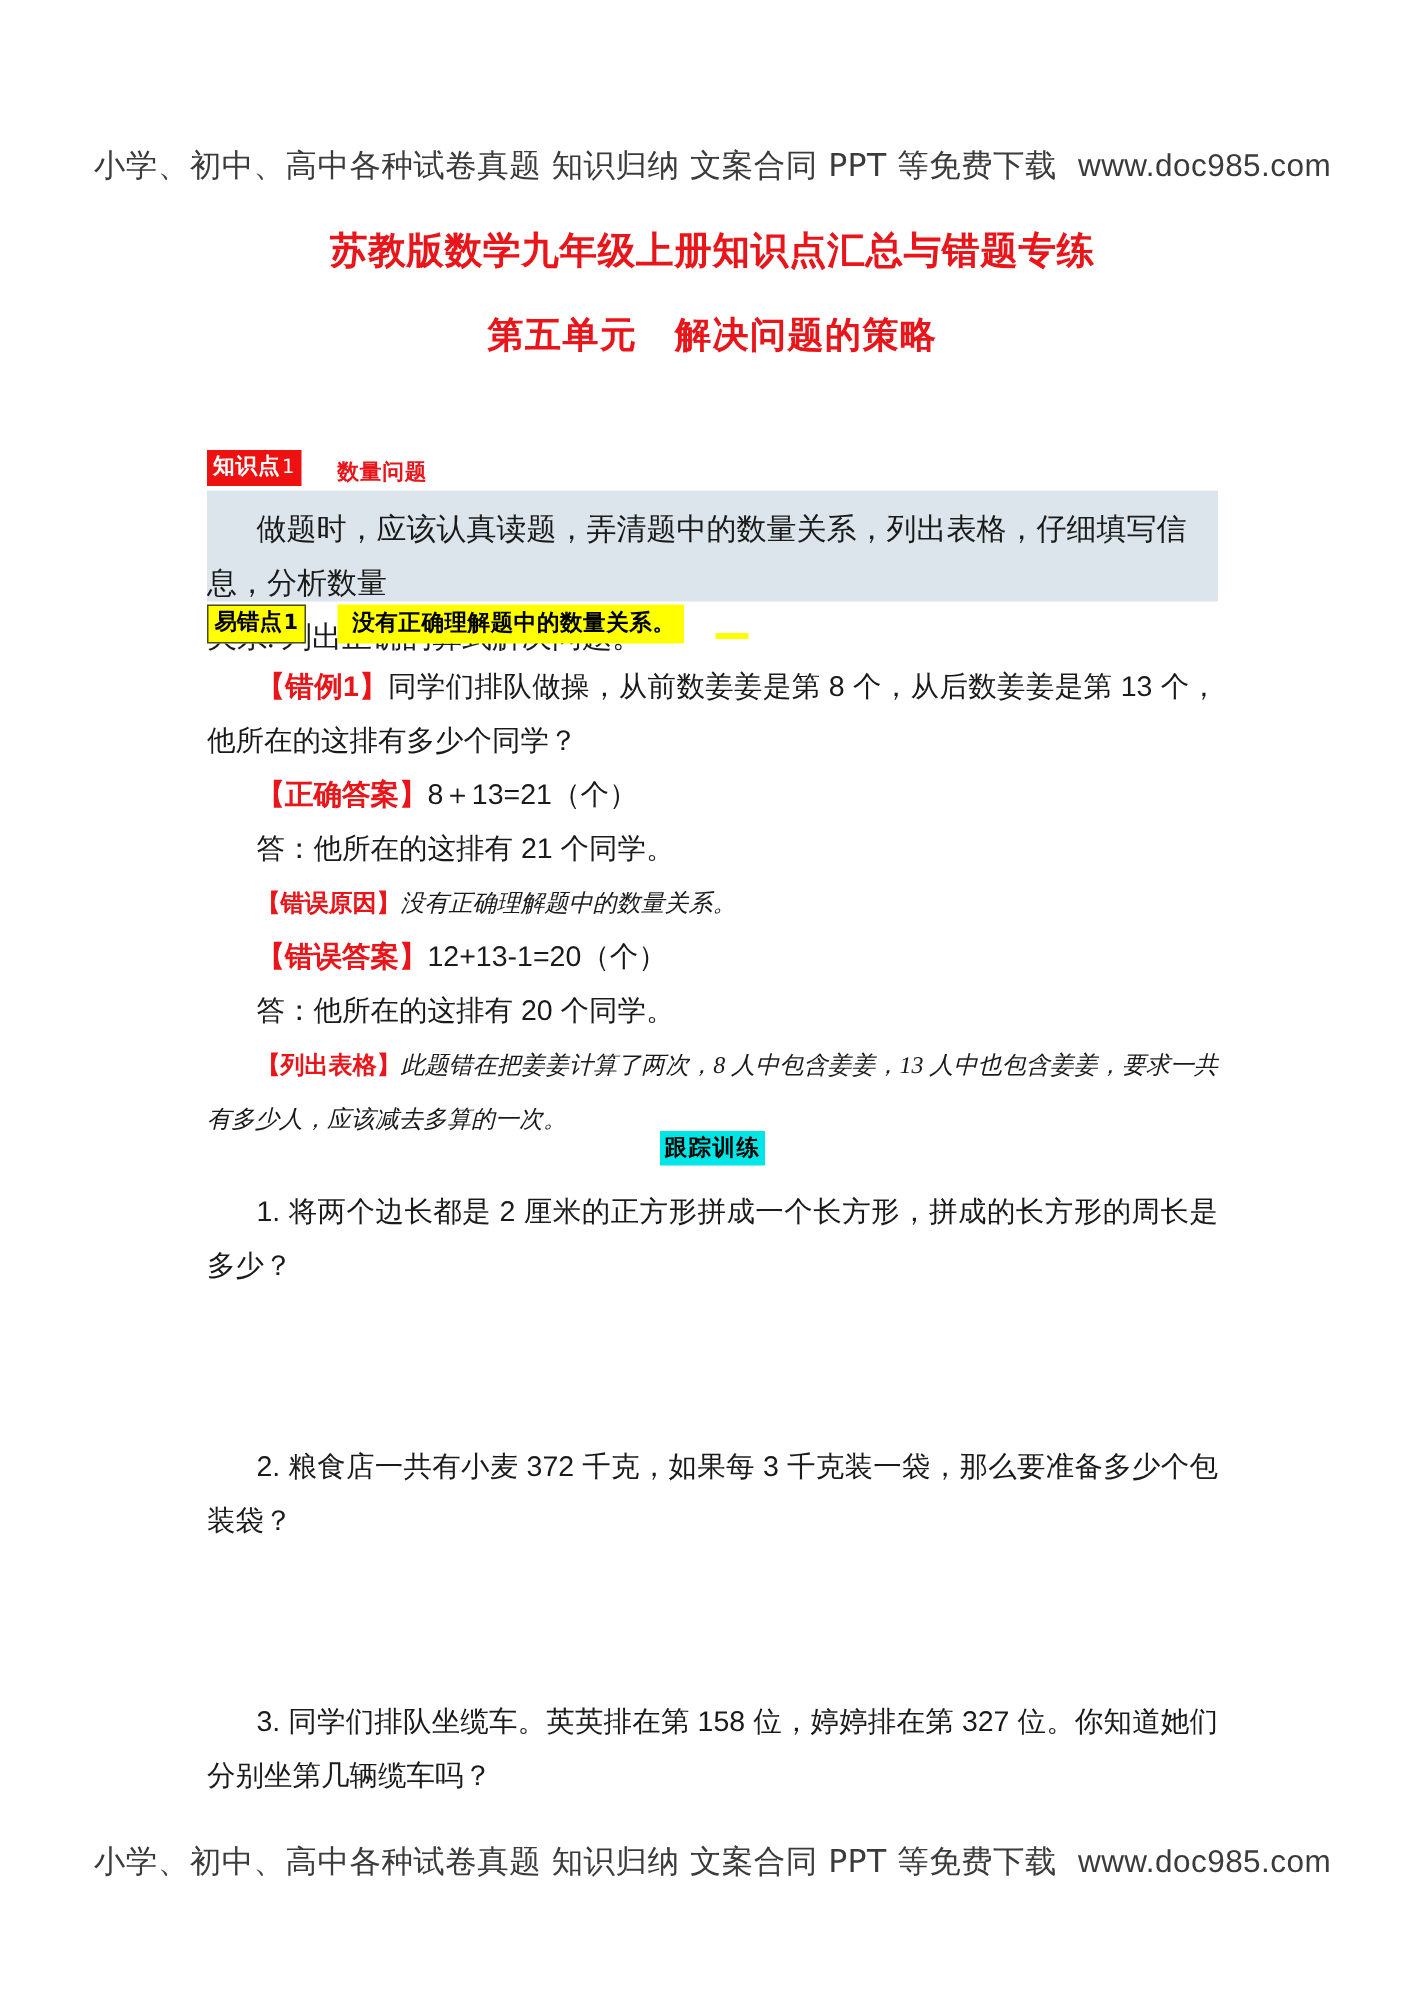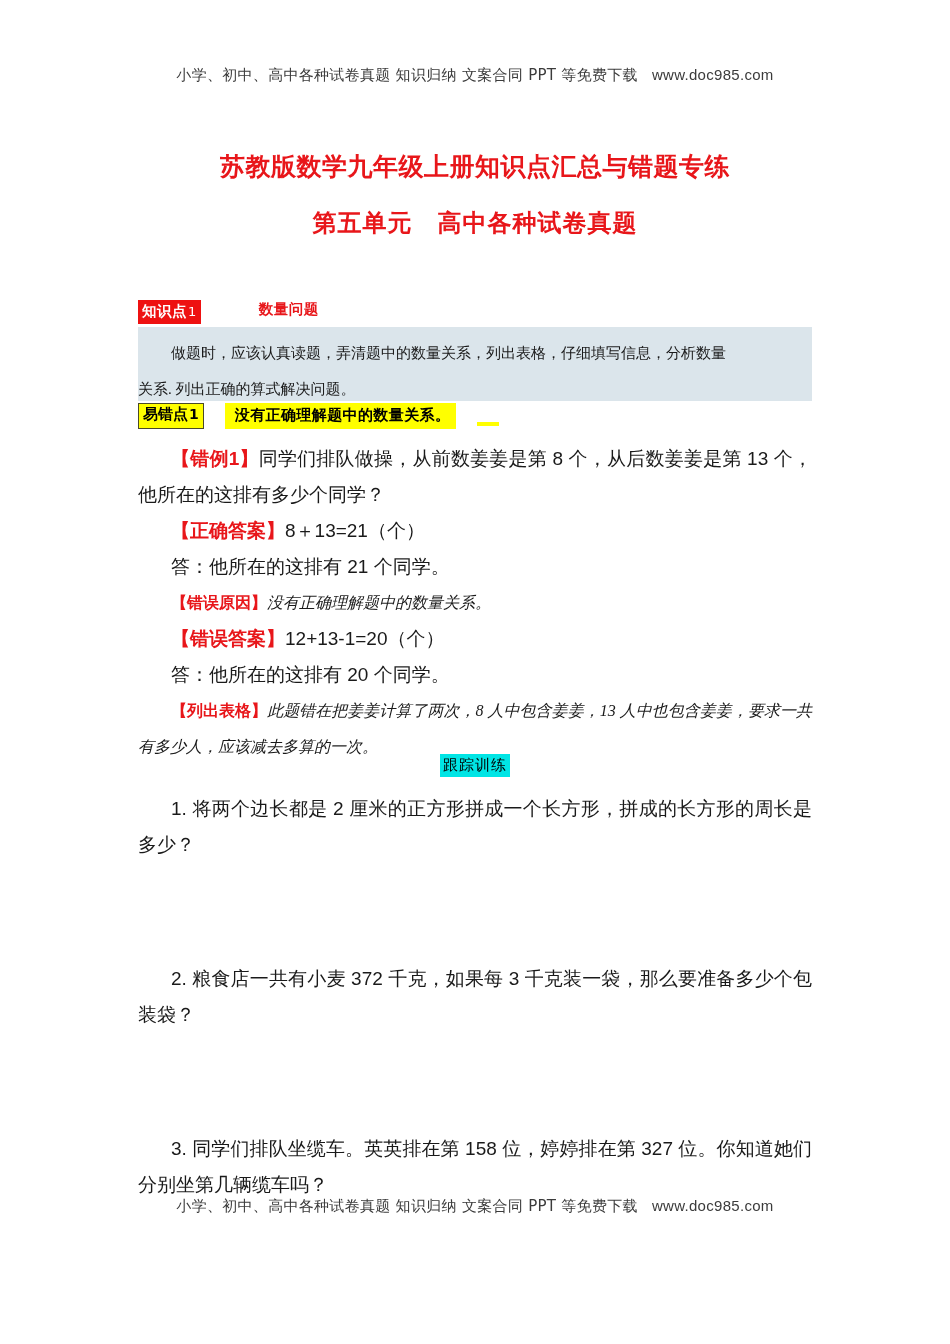--- a/index.html
+++ b/index.html
@@ -22,24 +22,25 @@
     box-sizing: border-box;
   }
 
   
   .watermark {
     position: absolute;
     left: 0;
     width: 950px;
     text-align: center;
     font-family: "DejaVu Sans", "Liberation Sans", sans-serif;
-    font-size: 15px;
+    font-size: 21px;
     color: #3b3b3b;
     letter-spacing: 0.3px;
     white-space: nowrap;
+    margin-top: 30px;
   }
   .watermark .url {
     font-family: "Liberation Sans", "DejaVu Sans", sans-serif;
     margin-left: 14px;
   }
   #header-watermark { top: 66px; }
   #footer-watermark { top: 1197px; }
 
   
   .doc-title {
@@ -54,23 +55,22 @@
   }
   #title-main { top: 150px; font-size: 25px; letter-spacing: 0.5px; }
   #title-unit { top: 207px; font-size: 24px; letter-spacing: 1px; }
 
   
   .kp-row {
     position: absolute;
     left: 138px;
     top: 300px;
     display: flex;
-    align-items: flex-start;
-    white-space: nowrap;
-    gap: 34px;
+    align-items: flex-end;
+    white-space: nowrap;
   }
   .kp-badge {
     background: #ee1111;
     color: #ffffff;
     font-family: "DejaVu Sans", "Liberation Sans", sans-serif;
     font-weight: bold;
     font-size: 14.5px;
     line-height: 1;
     padding: 4px 4px 5px 4px;
     letter-spacing: 0.5px;
@@ -95,21 +95,21 @@
     left: 138px;
     top: 327px;
     width: 674px;
     height: 74px;
     background: #dbe5eb;
     box-sizing: border-box;
     padding: 8px 4px 0 0;
   }
   .blue-box p {
     margin: 0;
-    font-size: 15px;
+    font-size: 20px;
     line-height: 36px;
     text-indent: 33px;
     color: #1a1a1a;
     font-family: "Liberation Serif", "DejaVu Serif", serif;
   }
   .blue-box p.cont { text-indent: 0; }
 
   
   .ym-row {
     position: absolute;
@@ -181,37 +181,37 @@
     position: absolute;
     left: 0;
     top: 756px;
     width: 950px;
     text-align: center;
   }
   .train-head span {
     background: #00e5e5;
     color: #000000;
     font-family: "DejaVu Sans", "Liberation Sans", sans-serif;
-    font-weight: normal;
+    font-weight: bold;
     font-size: 15px;
     padding: 2px 3px 3px 3px;
     letter-spacing: 1px;
   }
 </style>
 </head>
 <body>
 
 <div class="page">
 
   <div class="watermark" id="header-watermark">
     <span>小学、初中、高中各种试卷真题 知识归纳 文案合同 PPT 等免费下载</span><span class="url">www.doc985.com</span>
   </div>
 
   <div class="doc-title" id="title-main">苏教版数学九年级上册知识点汇总与错题专练</div>
-  <div class="doc-title" id="title-unit">第五单元　高中各种试卷真题</div>
+  <div class="doc-title" id="title-unit">第五单元　解决问题的策略</div>
 
   <div class="kp-row">
     <span class="kp-badge"><span>知识点</span><span class="num">1</span></span>
     <span class="kp-title">数量问题</span>
   </div>
 
   <div class="blue-box">
     <p>做题时，应该认真读题，弄清题中的数量关系，列出表格，仔细填写信息，分析数量</p>
     <p class="cont">关系. 列出正确的算式解决问题。</p>
   </div>

